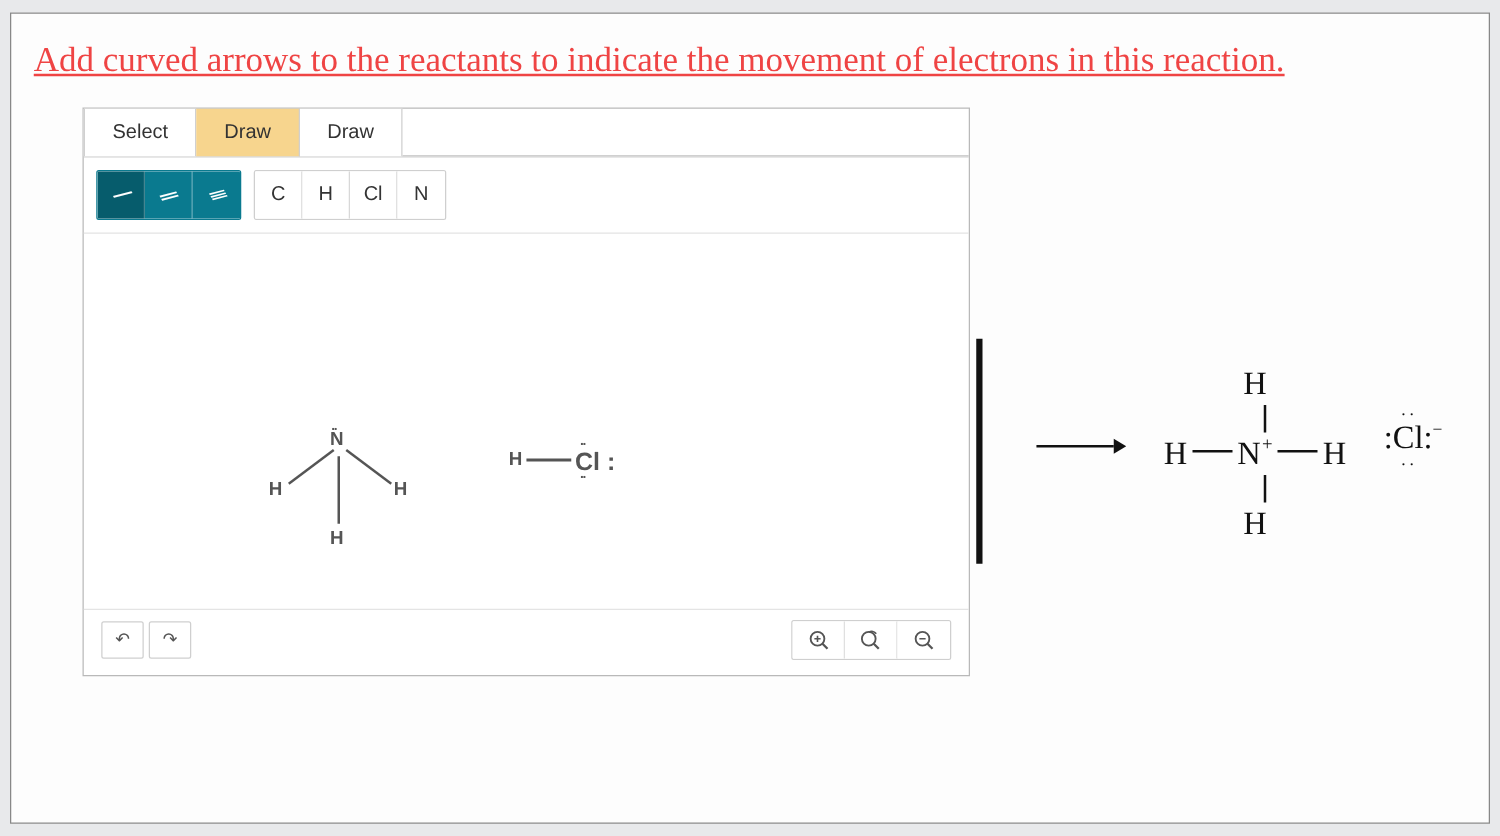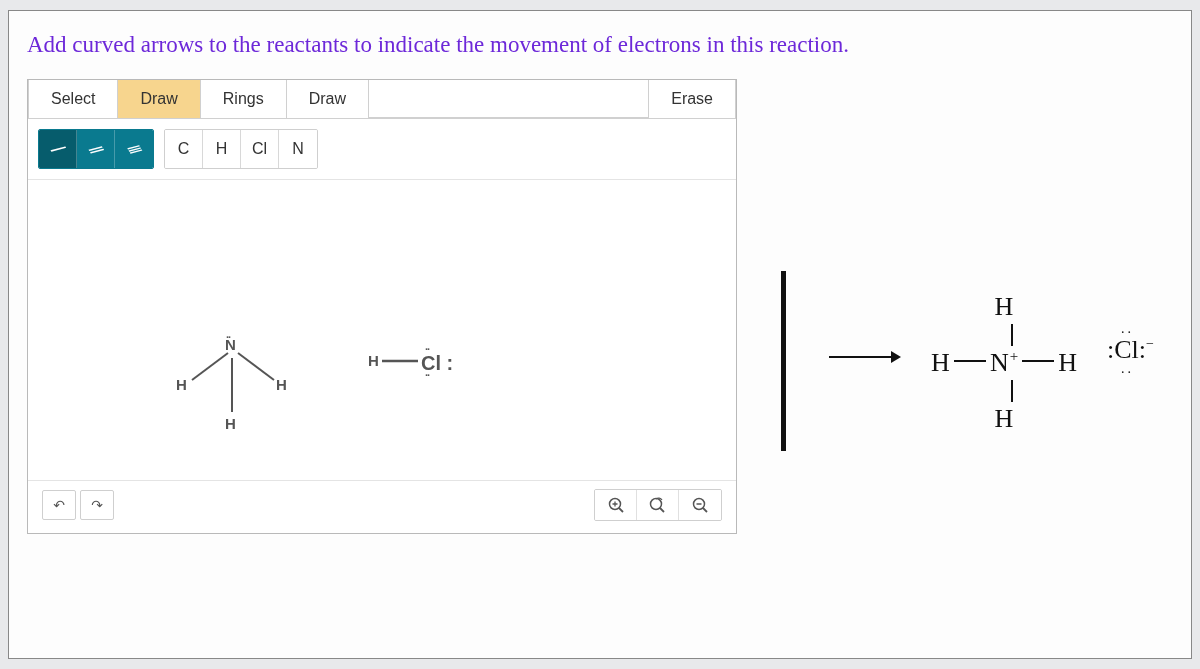--- a/index.html
+++ b/index.html
@@ -13,29 +13,31 @@
     position: relative;
   }
   .page {
     position: absolute;
     top: 10px; left: 8px; right: 8px; bottom: 10px;
     border: 1px solid #888;
     background: #fdfdfd;
     padding: 18px 18px 10px 18px;
   }
   .question {
-    font-size: 23px;
-    color: #6d28d9;
+    font-size: 28px;
+    color: #ef4444;
     line-height: 1.4;
     margin-bottom: 18px;
+    text-decoration: underline;
   }
   .editor-wrap {
     width: 710px;
     border: 1px solid #b9b9b9;
     background: #fff;
+    margin-left: 39px;
   }
   .mode-row {
     display: flex;
     border-bottom: 1px solid #d0d0d0;
   }
   .mode-btn {
     font-family: Arial, Helvetica, sans-serif;
     font-size: 16px;
     color: #333;
     padding: 10px 22px;
@@ -193,24 +195,22 @@
 
 <div class="page">
 
   <div class="question">Add curved arrows to the reactants to indicate the movement of electrons in this reaction.</div>
 
   <div class="editor-wrap">
 
     <div class="mode-row">
       <div class="mode-btn">Select</div>
       <div class="mode-btn active">Draw</div>
-      <div class="mode-btn">Rings</div>
       <div class="mode-btn">Draw</div>
       <div class="mode-spacer"></div>
-      <div class="mode-btn">Erase</div>
     </div>
 
     <div class="tool-row">
       <div class="bond-group">
         <div class="bond-btn active">
           <span class="bond-glyph" style="font-size:20px;">/</span>
         </div>
         <div class="bond-btn">
           <span class="bond-glyph" style="font-size:18px; letter-spacing:-2px;">//</span>
         </div>

